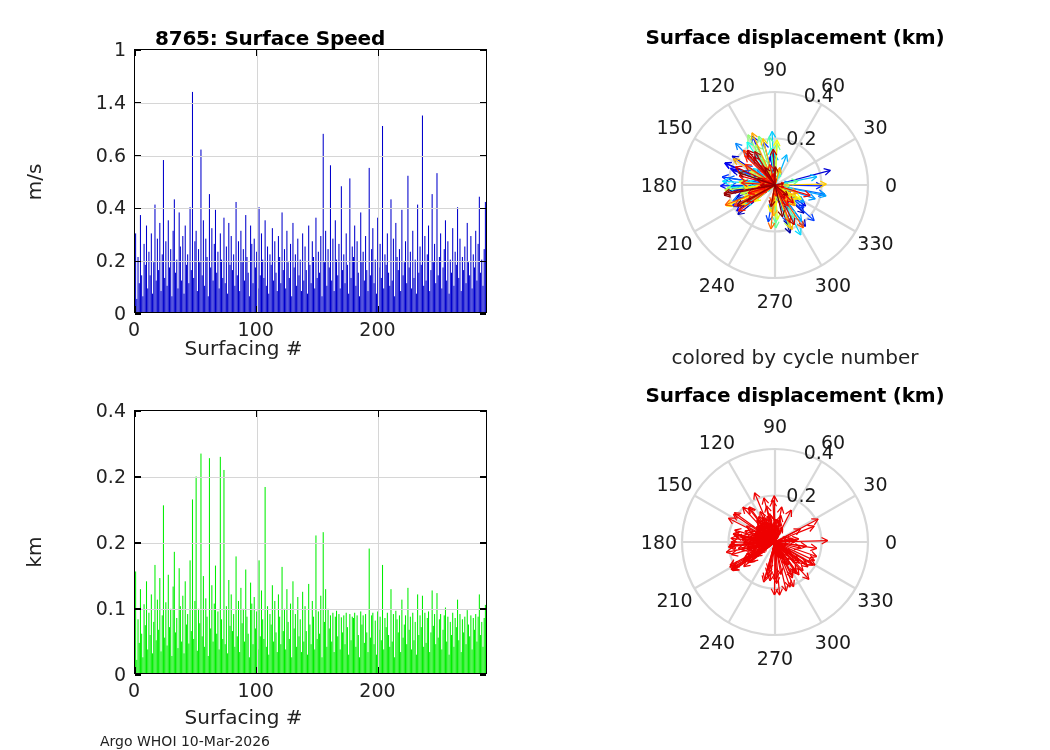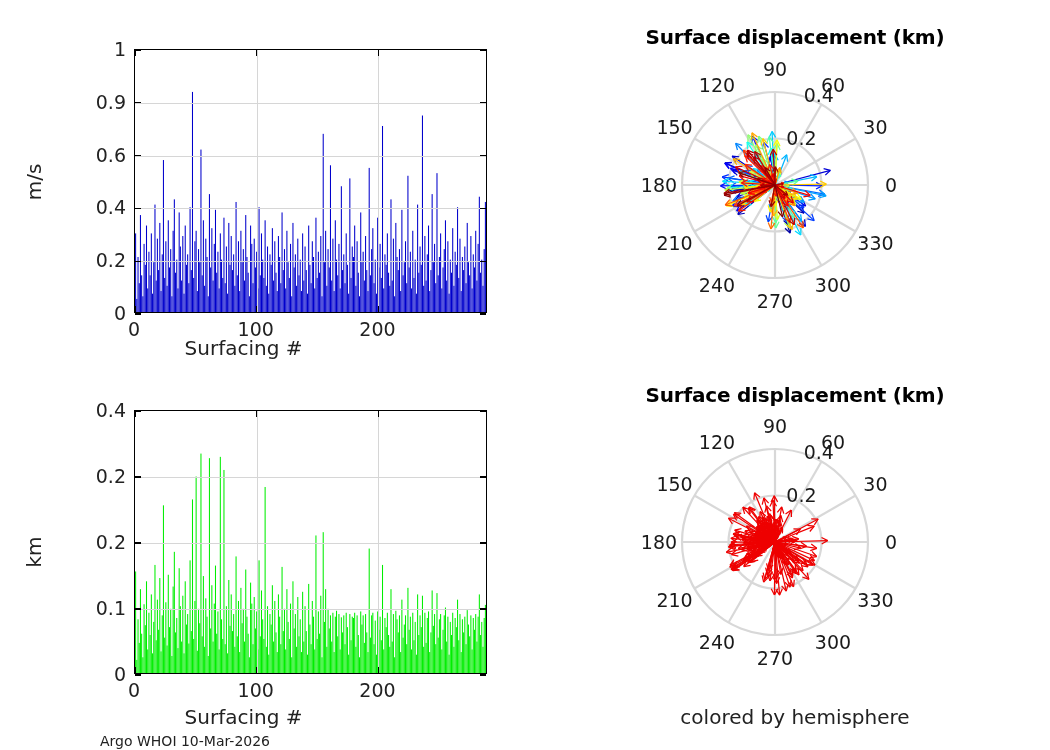--- a/index.html
+++ b/index.html
@@ -37,29 +37,30 @@
            transform:translate(-50%,-50%);}
   .rad-lbl{position:absolute;font-size:19px;color:#1a1a1a;white-space:nowrap;
            transform:translate(-50%,-50%);}
   .footer{position:absolute;font-size:14px;color:#222;}
 </style>
 </head>
 <body>
 
 <div class="panel" style="left:0;top:0;width:540px;height:375px;">
 
+  <div class="cart-title" style="left:0;top:26px;">8765: Surface Speed</div>
 
   <div class="ylabel" style="left:-6px;top:170px;width:80px;text-align:center;">m/s</div>
 
   <div id="speedYTicks">
       <div class="ytick-lbl" style="top: 313px; width: 126px; left: 0px;">0</div>
       <div class="ytick-lbl" style="top: 260.2px; width: 126px; left: 0px;">0.2</div>
       <div class="ytick-lbl" style="top: 207.4px; width: 126px; left: 0px;">0.4</div>
       <div class="ytick-lbl" style="top: 154.6px; width: 126px; left: 0px; text-align: right;">0.6</div>
-      <div class="ytick-lbl" style="top: 101.8px; width: 126px; left: 0px;">0.9</div>
+      <div class="ytick-lbl" style="top: 101.8px; width: 126px; left: 0px;">1.4</div>
       <div class="ytick-lbl" style="top: 49px; width: 126px; left: 0px;">1</div>
     </div>
   <div id="speedXTicks">
       <div class="xtick-lbl" style="left: 134px; top: 318px;">0</div>
       <div class="xtick-lbl" style="left: 255.724px; top: 318px;">100</div>
       <div class="xtick-lbl" style="left: 377.448px; top: 318px;">200</div>
     </div>
 
   <div class="axes" id="speedAxes" style="left:134px;top:49px;width:353px;height:264px;">
     <div class="bars">
@@ -1272,20 +1273,21 @@
       <div class="ang-lbl" style="left: 119px; top: 185px;">180</div>
       <div class="ang-lbl" style="left: 134.541px; top: 243px;">210</div>
       <div class="ang-lbl" style="left: 177px; top: 285.459px;">240</div>
       <div class="ang-lbl" style="left: 235px; top: 301px;">270</div>
       <div class="ang-lbl" style="left: 293px; top: 285.459px;">300</div>
       <div class="ang-lbl" style="left: 335.459px; top: 243px;">330</div>
       <div class="rad-lbl" style="left: 261.419px; top: 137.886px;">0.2</div>
       <div class="rad-lbl" style="left: 278.838px; top: 94.7719px;">0.4</div>
     </div>
 
+  <div class="polar-caption" style="left:0;top:345px;">colored by cycle number</div>
 </div>
 
 <div class="panel" style="left:540px;top:375px;width:510px;height:375px;">
 
   <div class="polar-title" style="left:0;top:8px;">Surface displacement (km)</div>
 
   <div class="polar-wrap" id="polarHemiWrap" style="left:0;top:-18px;width:510px;height:330px;">
     <svg id="polarHemiSvg" width="510" height="330" viewBox="0 0 510 330">
         <circle cx="235" cy="185" r="46.5" fill="none" stroke="#d8d8d8" stroke-width="2.2"></circle>
         <circle cx="235" cy="185" r="93" fill="none" stroke="#d8d8d8" stroke-width="2.2"></circle>
@@ -1807,14 +1809,13 @@
       <div class="ang-lbl" style="left: 119px; top: 185px;">180</div>
       <div class="ang-lbl" style="left: 134.541px; top: 243px;">210</div>
       <div class="ang-lbl" style="left: 177px; top: 285.459px;">240</div>
       <div class="ang-lbl" style="left: 235px; top: 301px;">270</div>
       <div class="ang-lbl" style="left: 293px; top: 285.459px;">300</div>
       <div class="ang-lbl" style="left: 335.459px; top: 243px;">330</div>
       <div class="rad-lbl" style="left: 261.419px; top: 137.886px;">0.2</div>
       <div class="rad-lbl" style="left: 278.838px; top: 94.7719px;">0.4</div>
     </div>
 
-  <div class="polar-caption" style="left:0;top:330px;">colored by hemisphere</div>
 </div>
 
 </body></html>

